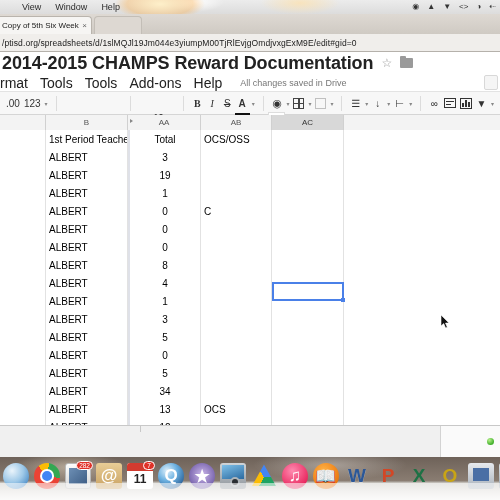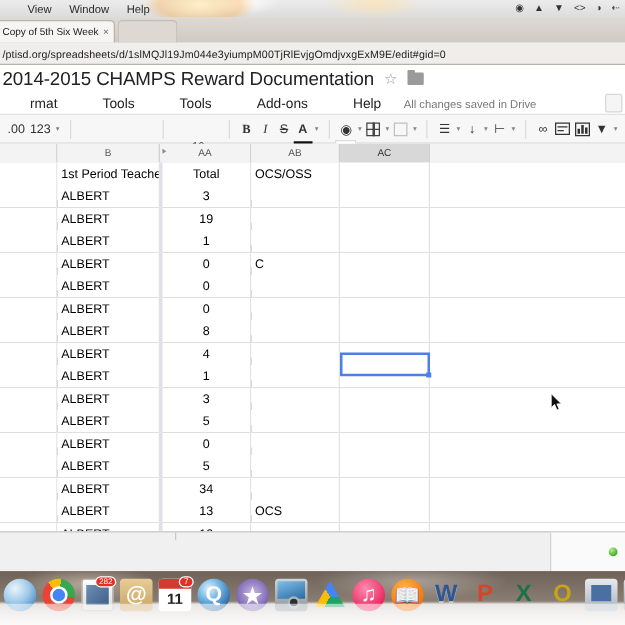--- a/index.html
+++ b/index.html
@@ -73,38 +73,38 @@
   }
 
   
   #sheets { position: absolute; top: 52px; left: 0; width: 500px; height: 373px; background: #fff; }
 
   #doctitle-row {
     position: absolute; top: 0; left: 0; width: 500px; height: 22px;
     display: flex; align-items: center; padding-left: 2px;
   }
   #doctitle {
-    font-size: 15px; color: #222; white-space: nowrap; letter-spacing: -.1px;
+    font-size: 18px; color: #222; white-space: nowrap; letter-spacing: -.1px; font-weight: bold;
   }
   .ttl-icon { margin-left: 8px; display: inline-block; }
   .star-icon { font-size: 12px; color: #9a9a9a; line-height: 1; }
   .folder-icon {
     width: 13px; height: 10px; background: #9a9a9a; border-radius: 1px;
     position: relative; display: inline-block;
   }
   .folder-icon::before {
     content: ""; position: absolute; top: -2.5px; left: 0;
     width: 6px; height: 3px; background: #9a9a9a; border-radius: 1px 1px 0 0;
   }
 
   #menubar2 {
     position: absolute; top: 22px; left: 0; width: 500px; height: 17px;
     display: flex; align-items: center; gap: 12px; padding-left: 0px;
   }
-  #menubar2 .m { font-size: 11px; color: #222; white-space: nowrap; margin-left: 24px; }
+  #menubar2 .m { font-size: 14px; color: #222; white-space: nowrap; }
   #menubar2 .saved { font-size: 9px; color: #777; margin-left: 6px; white-space: nowrap; }
   #menubar2 .partial-btn {
     position: absolute; right: 2px; top: 1px; width: 14px; height: 15px;
     background: #f5f5f5; border: 1px solid #d8d8d8; border-radius: 2px;
   }
 
   #toolbar {
     position: absolute; top: 39px; left: 0; width: 500px; height: 24px;
     background: #f7f7f7;
     border-top: 1px solid #e3e3e3; border-bottom: 1px solid #d5d5d5;

